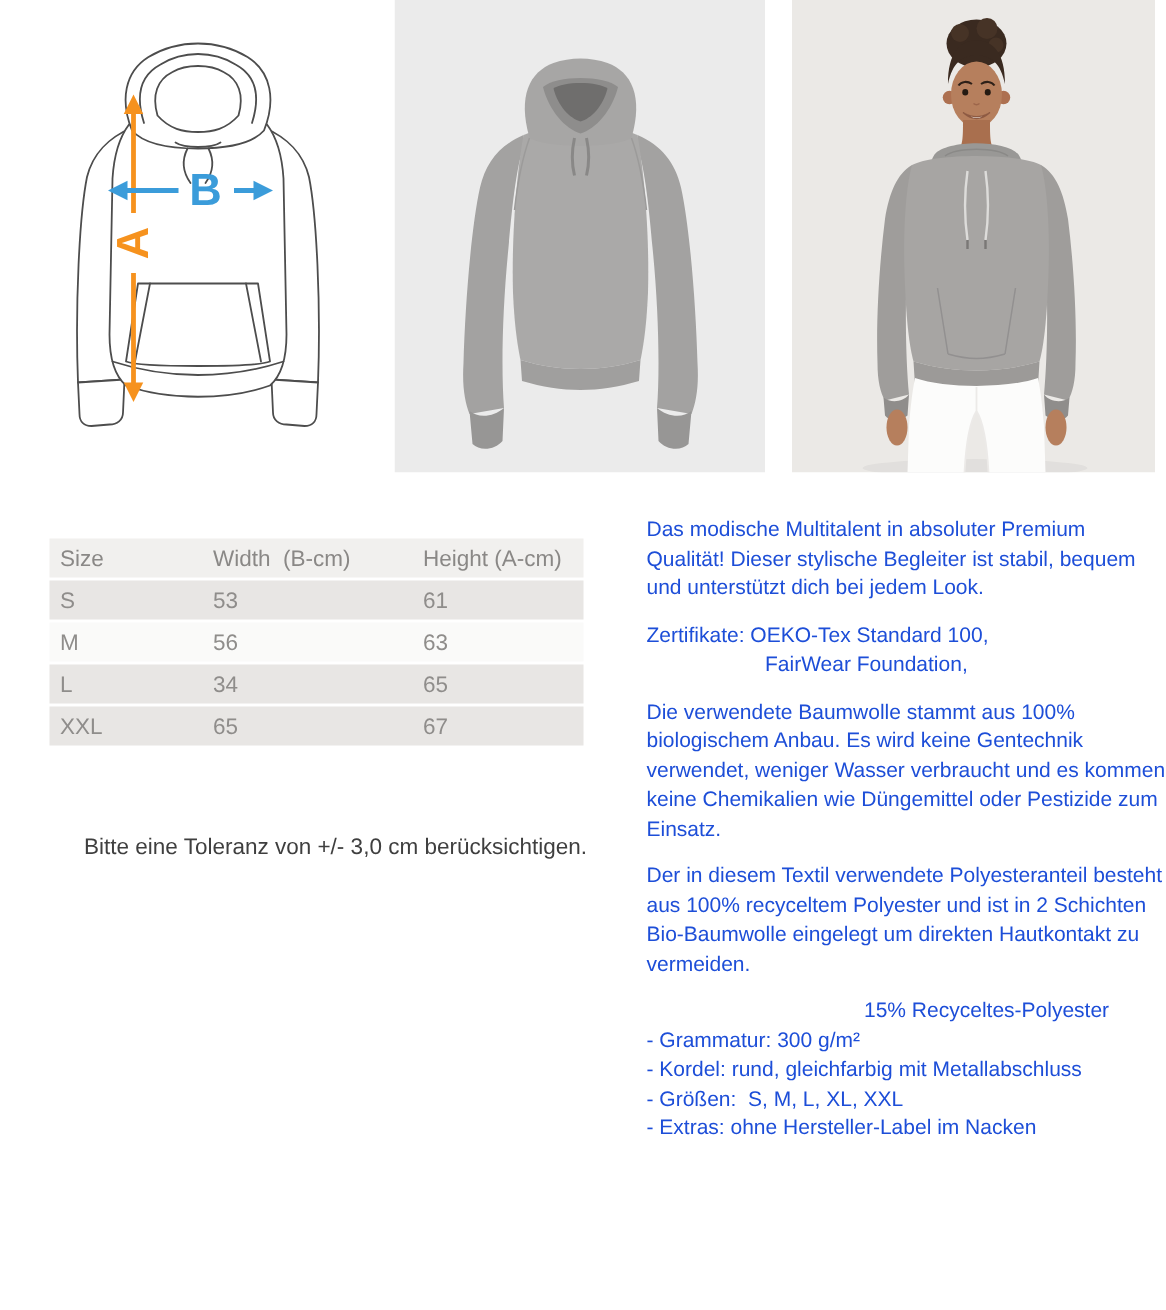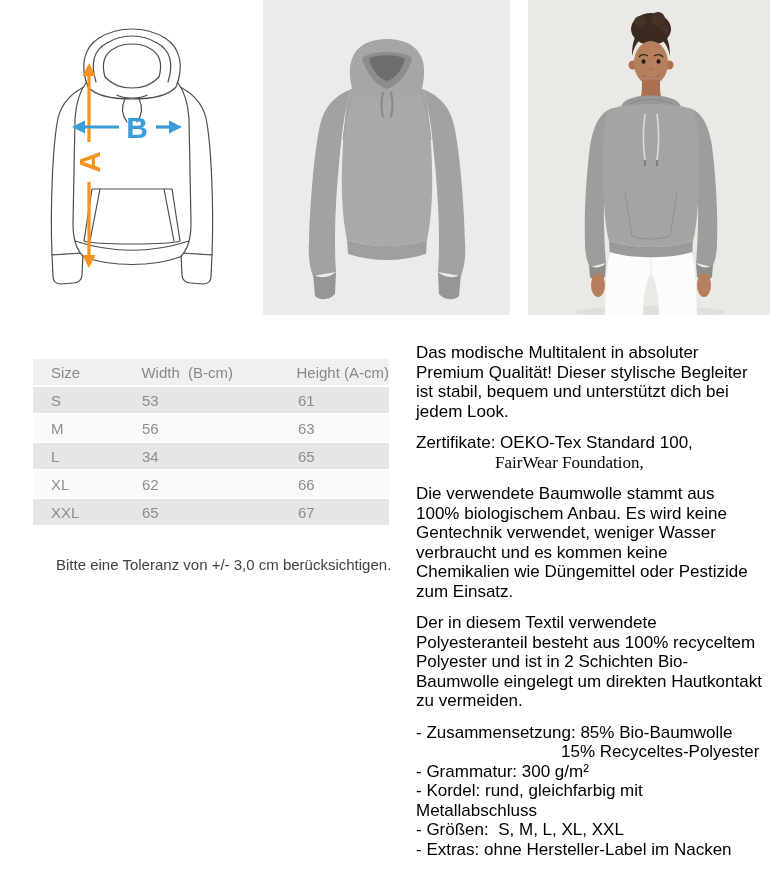--- a/index.html
+++ b/index.html
@@ -14,30 +14,30 @@
   .photo-model { left:528px; width:242px; }
   .photo svg, .diagram svg { display:block; width:100%; height:100%; }
 
   
   .size-table { position:absolute; left:33px; top:359px; width:356px; font-size:15px; color:#8f8d8b; }
   .t-row { display:flex; height:26px; align-items:center; margin-bottom:2px; }
   .t-row.head { background:#f1f0ee; color:#8a8886; }
   .t-row.dark { background:#e8e6e4; }
   .t-row.light { background:#fafaf9; }
   .cell { white-space:pre; }
-  .c1 { width:109px; padding-left:18px; }
+  .c1 { width:109px; padding-left:7px; }
   .c2 { width:140px; }
-  .c3 { flex:1;margin-left:16px; }
+  .c3 { flex:1; }
 
   .tolerance { position:absolute; left:56px; top:556px; font-size:15px; color:#3f3f3f; }
 
   
-  .right-col { position:absolute; left:416px; top:343px; width:346px; font-size:17px; line-height:19.5px; color:#000000; }
+  .right-col { position:absolute; left:431px; top:343px; width:346px; font-size:14px; line-height:19.5px; color:#1d4ed8; }
   .right-col p, .right-col .block { margin:0 0 12px 0; }
-  .cert-indent { padding-left:79px;font-family:Liberation Serif, serif; }
+  .cert-indent { padding-left:79px; }
   .spec-line { white-space:pre-wrap; }
   .spec-indent { padding-left:145px; }
 </style>
 </head>
 <body>
 
 <div class="page">
 
   <div class="diagram">
     <svg viewBox="0 0 230 270">
@@ -169,44 +169,38 @@
     <div class="t-row light">
       <div class="cell c1">M</div>
       <div class="cell c2">56</div>
       <div class="cell c3">63</div>
     </div>
     <div class="t-row dark">
       <div class="cell c1">L</div>
       <div class="cell c2">34</div>
       <div class="cell c3">65</div>
     </div>
-    <div class="t-row light">
-      <div class="cell c1">XL</div>
-      <div class="cell c2">62</div>
-      <div class="cell c3">66</div>
-    </div>
     <div class="t-row dark">
       <div class="cell c1">XXL</div>
       <div class="cell c2">65</div>
       <div class="cell c3">67</div>
     </div>
   </div>
 
   <div class="tolerance">Bitte eine Toleranz von +/- 3,0 cm berücksichtigen.</div>
 
   <div class="right-col">
     <p>Das modische Multitalent in absoluter Premium Qualität! Dieser stylische Begleiter ist stabil, bequem und unterstützt dich bei jedem Look.</p>
     <div class="block">
       <div>Zertifikate: OEKO-Tex Standard 100,</div>
       <div class="cert-indent">FairWear Foundation,</div>
     </div>
     <p>Die verwendete Baumwolle stammt aus 100% biologischem Anbau. Es wird keine Gentechnik verwendet, weniger Wasser verbraucht und es kommen keine Chemikalien wie Düngemittel oder Pestizide zum Einsatz.</p>
     <p>Der in diesem Textil verwendete Polyesteranteil besteht aus 100% recyceltem Polyester und ist in 2 Schichten Bio-Baumwolle eingelegt um direkten Hautkontakt zu vermeiden.</p>
     <div class="block">
-      <div class="spec-line">- Zusammensetzung: 85% Bio-Baumwolle</div>
       <div class="spec-line spec-indent">15% Recyceltes-Polyester</div>
       <div class="spec-line">- Grammatur: 300 g/m²</div>
       <div class="spec-line">- Kordel: rund, gleichfarbig mit Metallabschluss</div>
       <div class="spec-line">- Größen:  S, M, L, XL, XXL</div>
       <div class="spec-line">- Extras: ohne Hersteller-Label im Nacken</div>
     </div>
   </div>
 
 </div>
 

